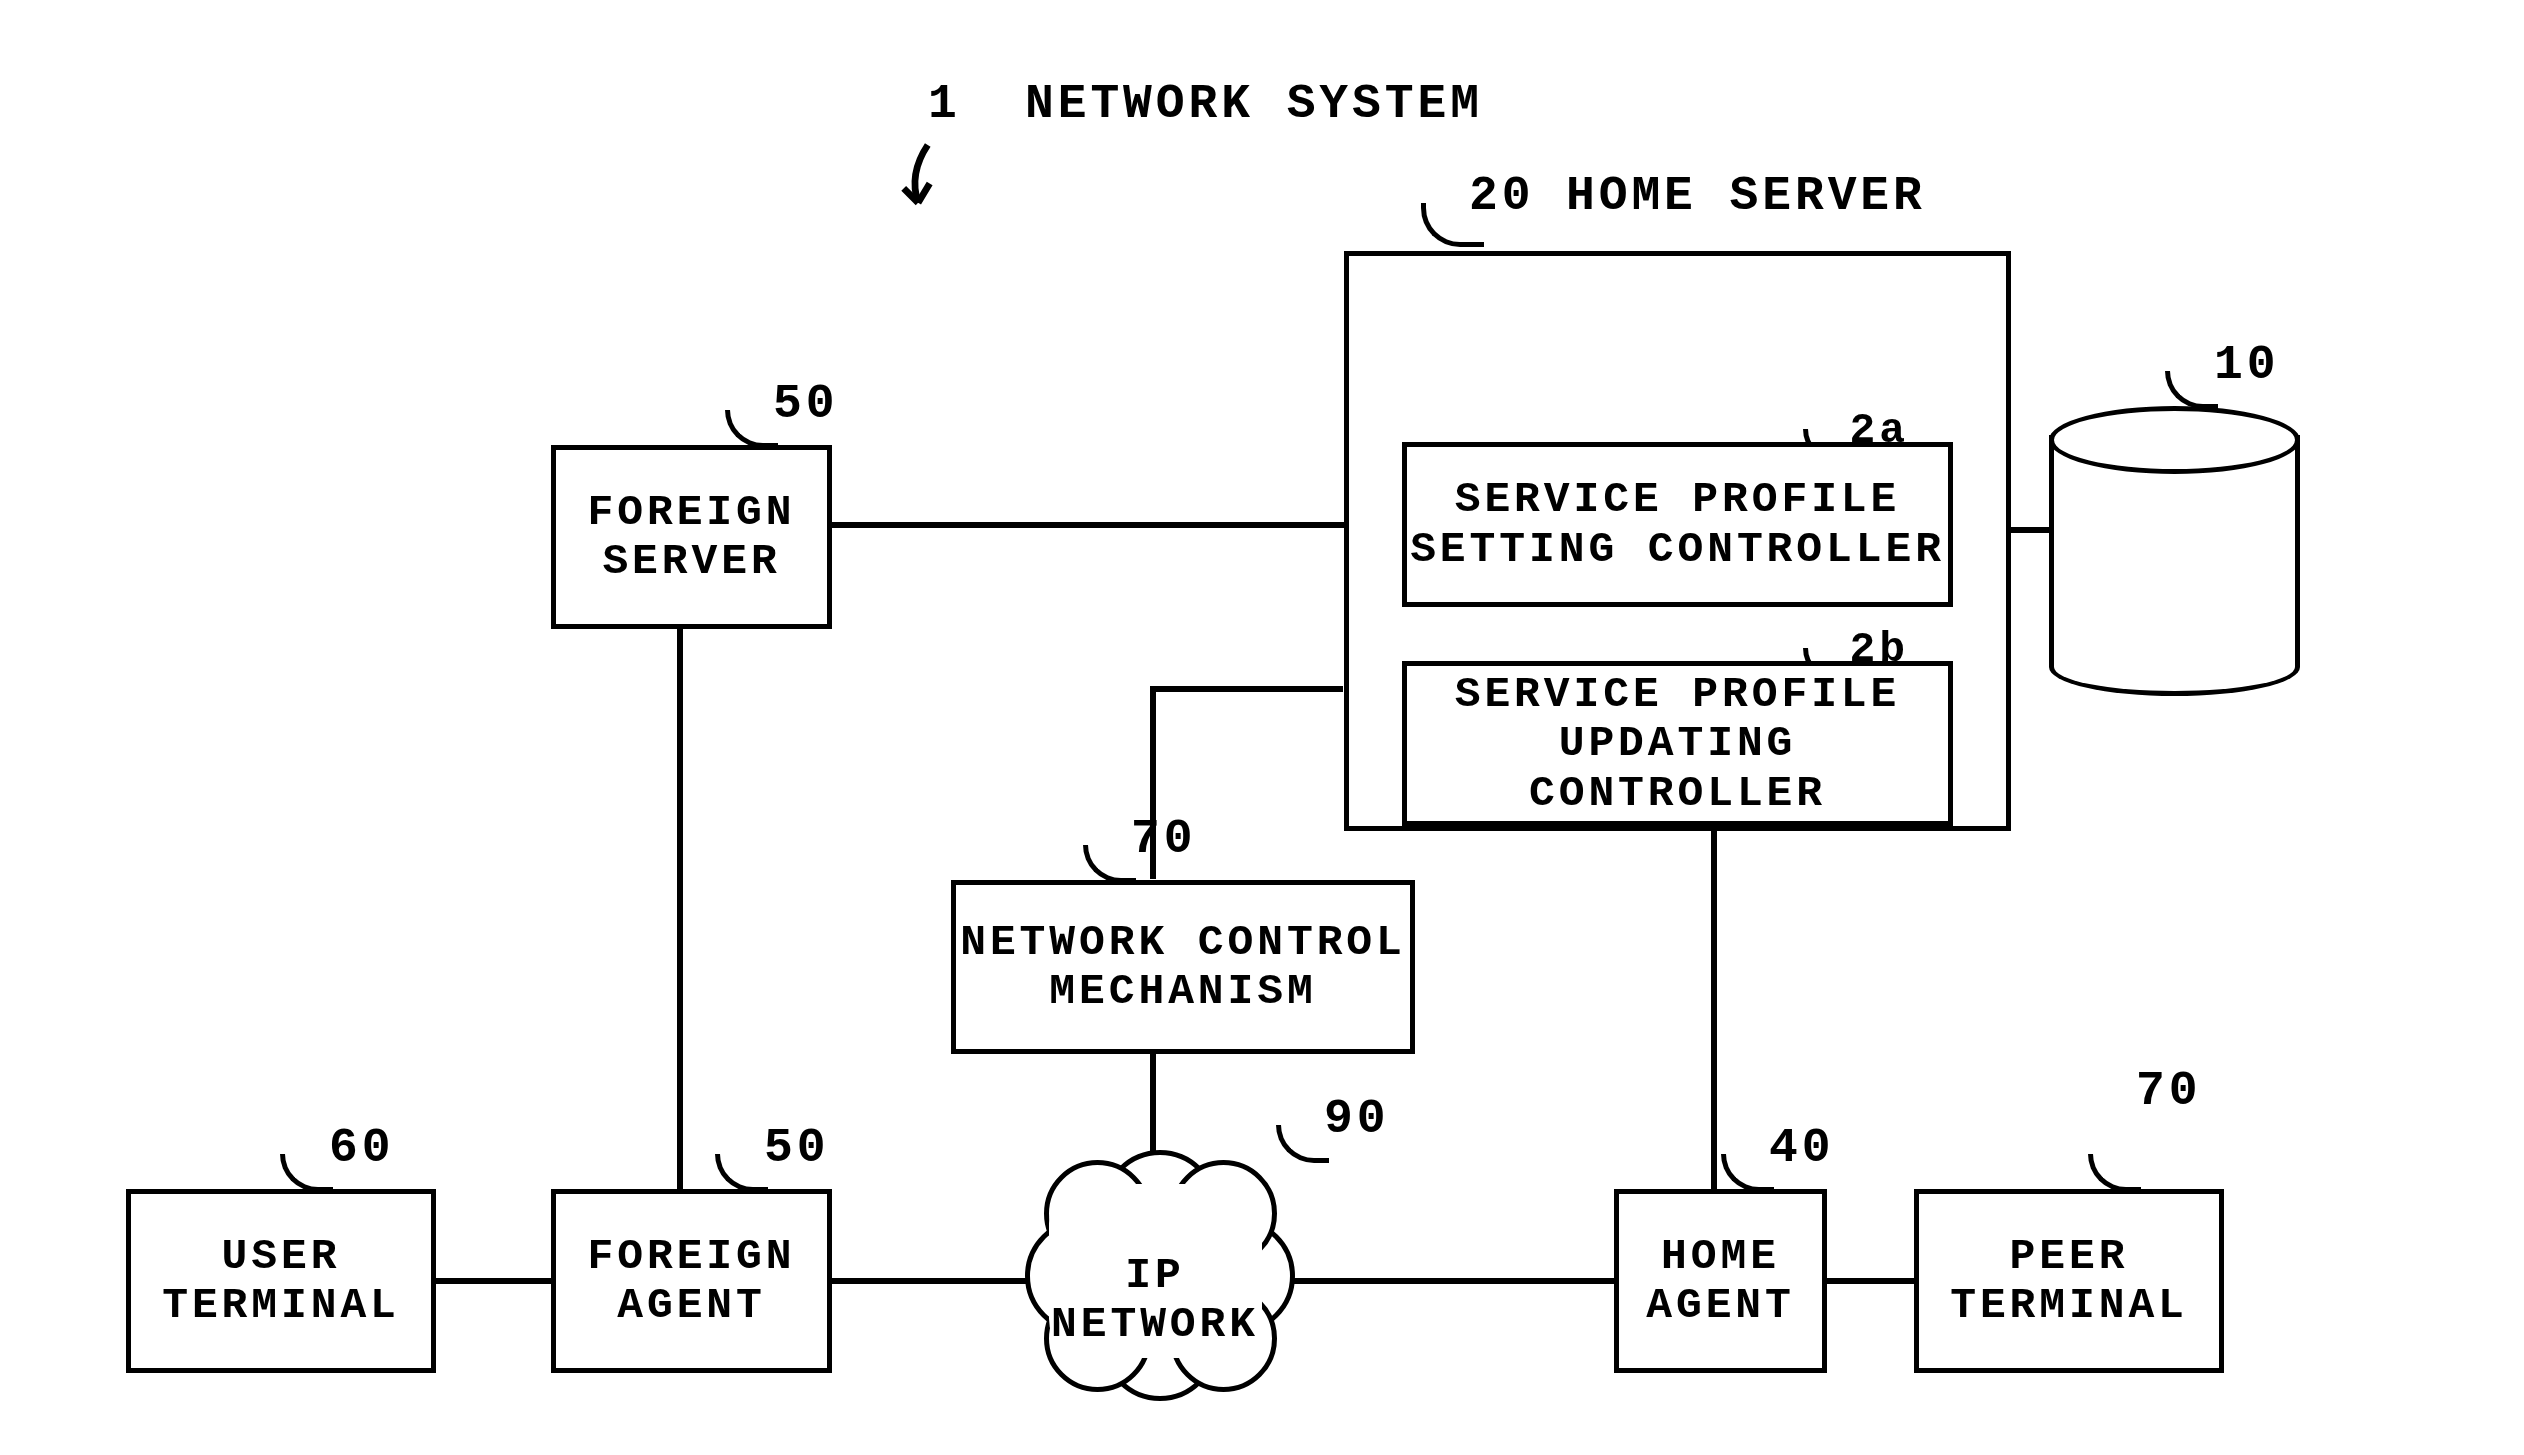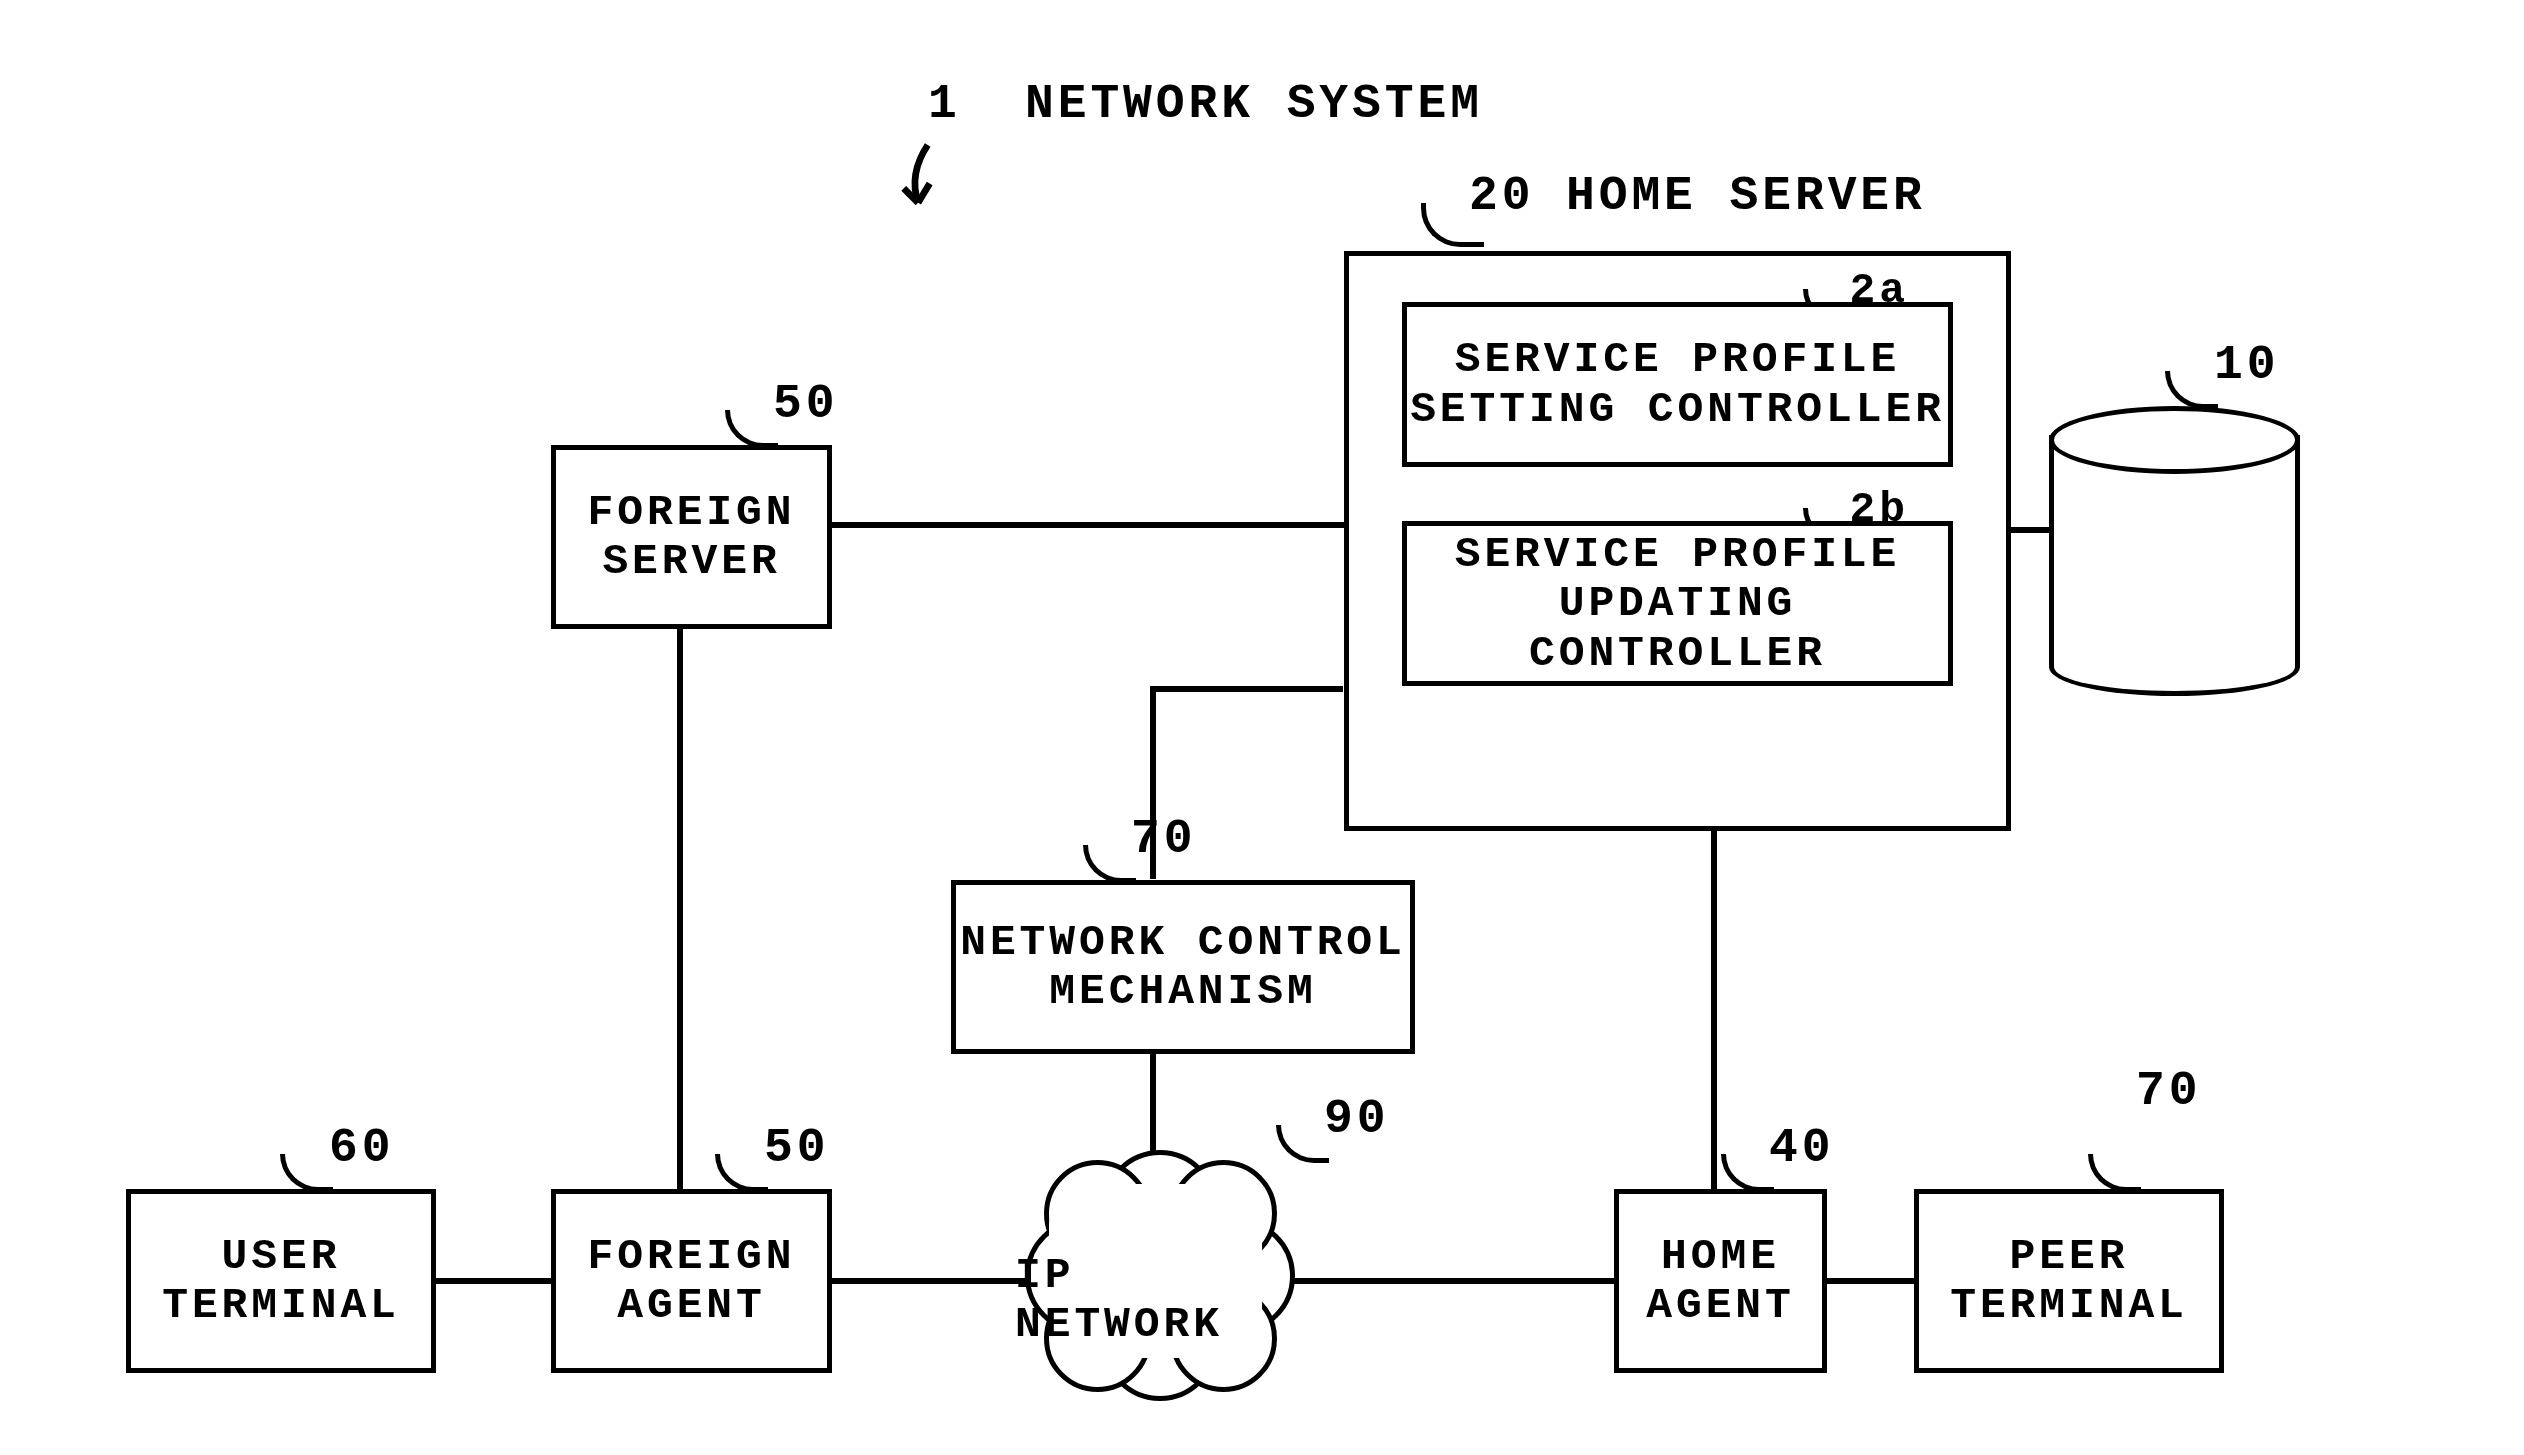--- a/index.html
+++ b/index.html
@@ -66,20 +66,21 @@
     border-radius: 50%;
     background: #fff;
   }
   .cloud .fill {
     position: absolute;
     background: #fff;
   }
   .cloud-label {
     position: absolute;
     left: 0; right: 0;
+    text-align: center;
     font-size: 43px;
   }
 
   
   .db {
     position: absolute;
     width: 251px;
     height: 290px;
   }
   .db .body {
@@ -155,21 +156,21 @@
 
 <div class="hline" style="left:812px; top:1278px; width:242px;"></div>
 
 <div class="hline" style="left:1286px; top:1278px; width:338px;"></div>
 
 <div class="hline" style="left:1808px; top:1278px; width:116px;"></div>
 
 <div class="num fs50" style="left:1469px; top:169px;">20</div>
 <div class="label fs50" style="left:1566px; top:169px;">HOME SERVER</div>
 <div class="hook" style="left:1421px; top:203px;"></div>
-<div class="box" style="left:1344px; top:251px; width:657px; height:551px; justify-content:flex-start; padding-top:19.3px; gap:27px;">
+<div class="box" style="left:1344px; top:251px; width:657px; height:551px; justify-content:flex-end; padding-top:19.3px; gap:27px;">
 
   <div style="position:relative; width:541px;">
     <div class="num fs44" style="right:39px; top:-9.7px; position:absolute;">2a</div>
     <div class="hook" style="right:97px; top:13.5px; position:absolute; width:43px; height:29px;"></div>
   </div>
   <div class="box fs44" style="position:relative; left:0; top:0; width:541px; height:155px;">
     <span>SERVICE PROFILE</span>
     <span>SETTING CONTROLLER</span>
   </div>
 

